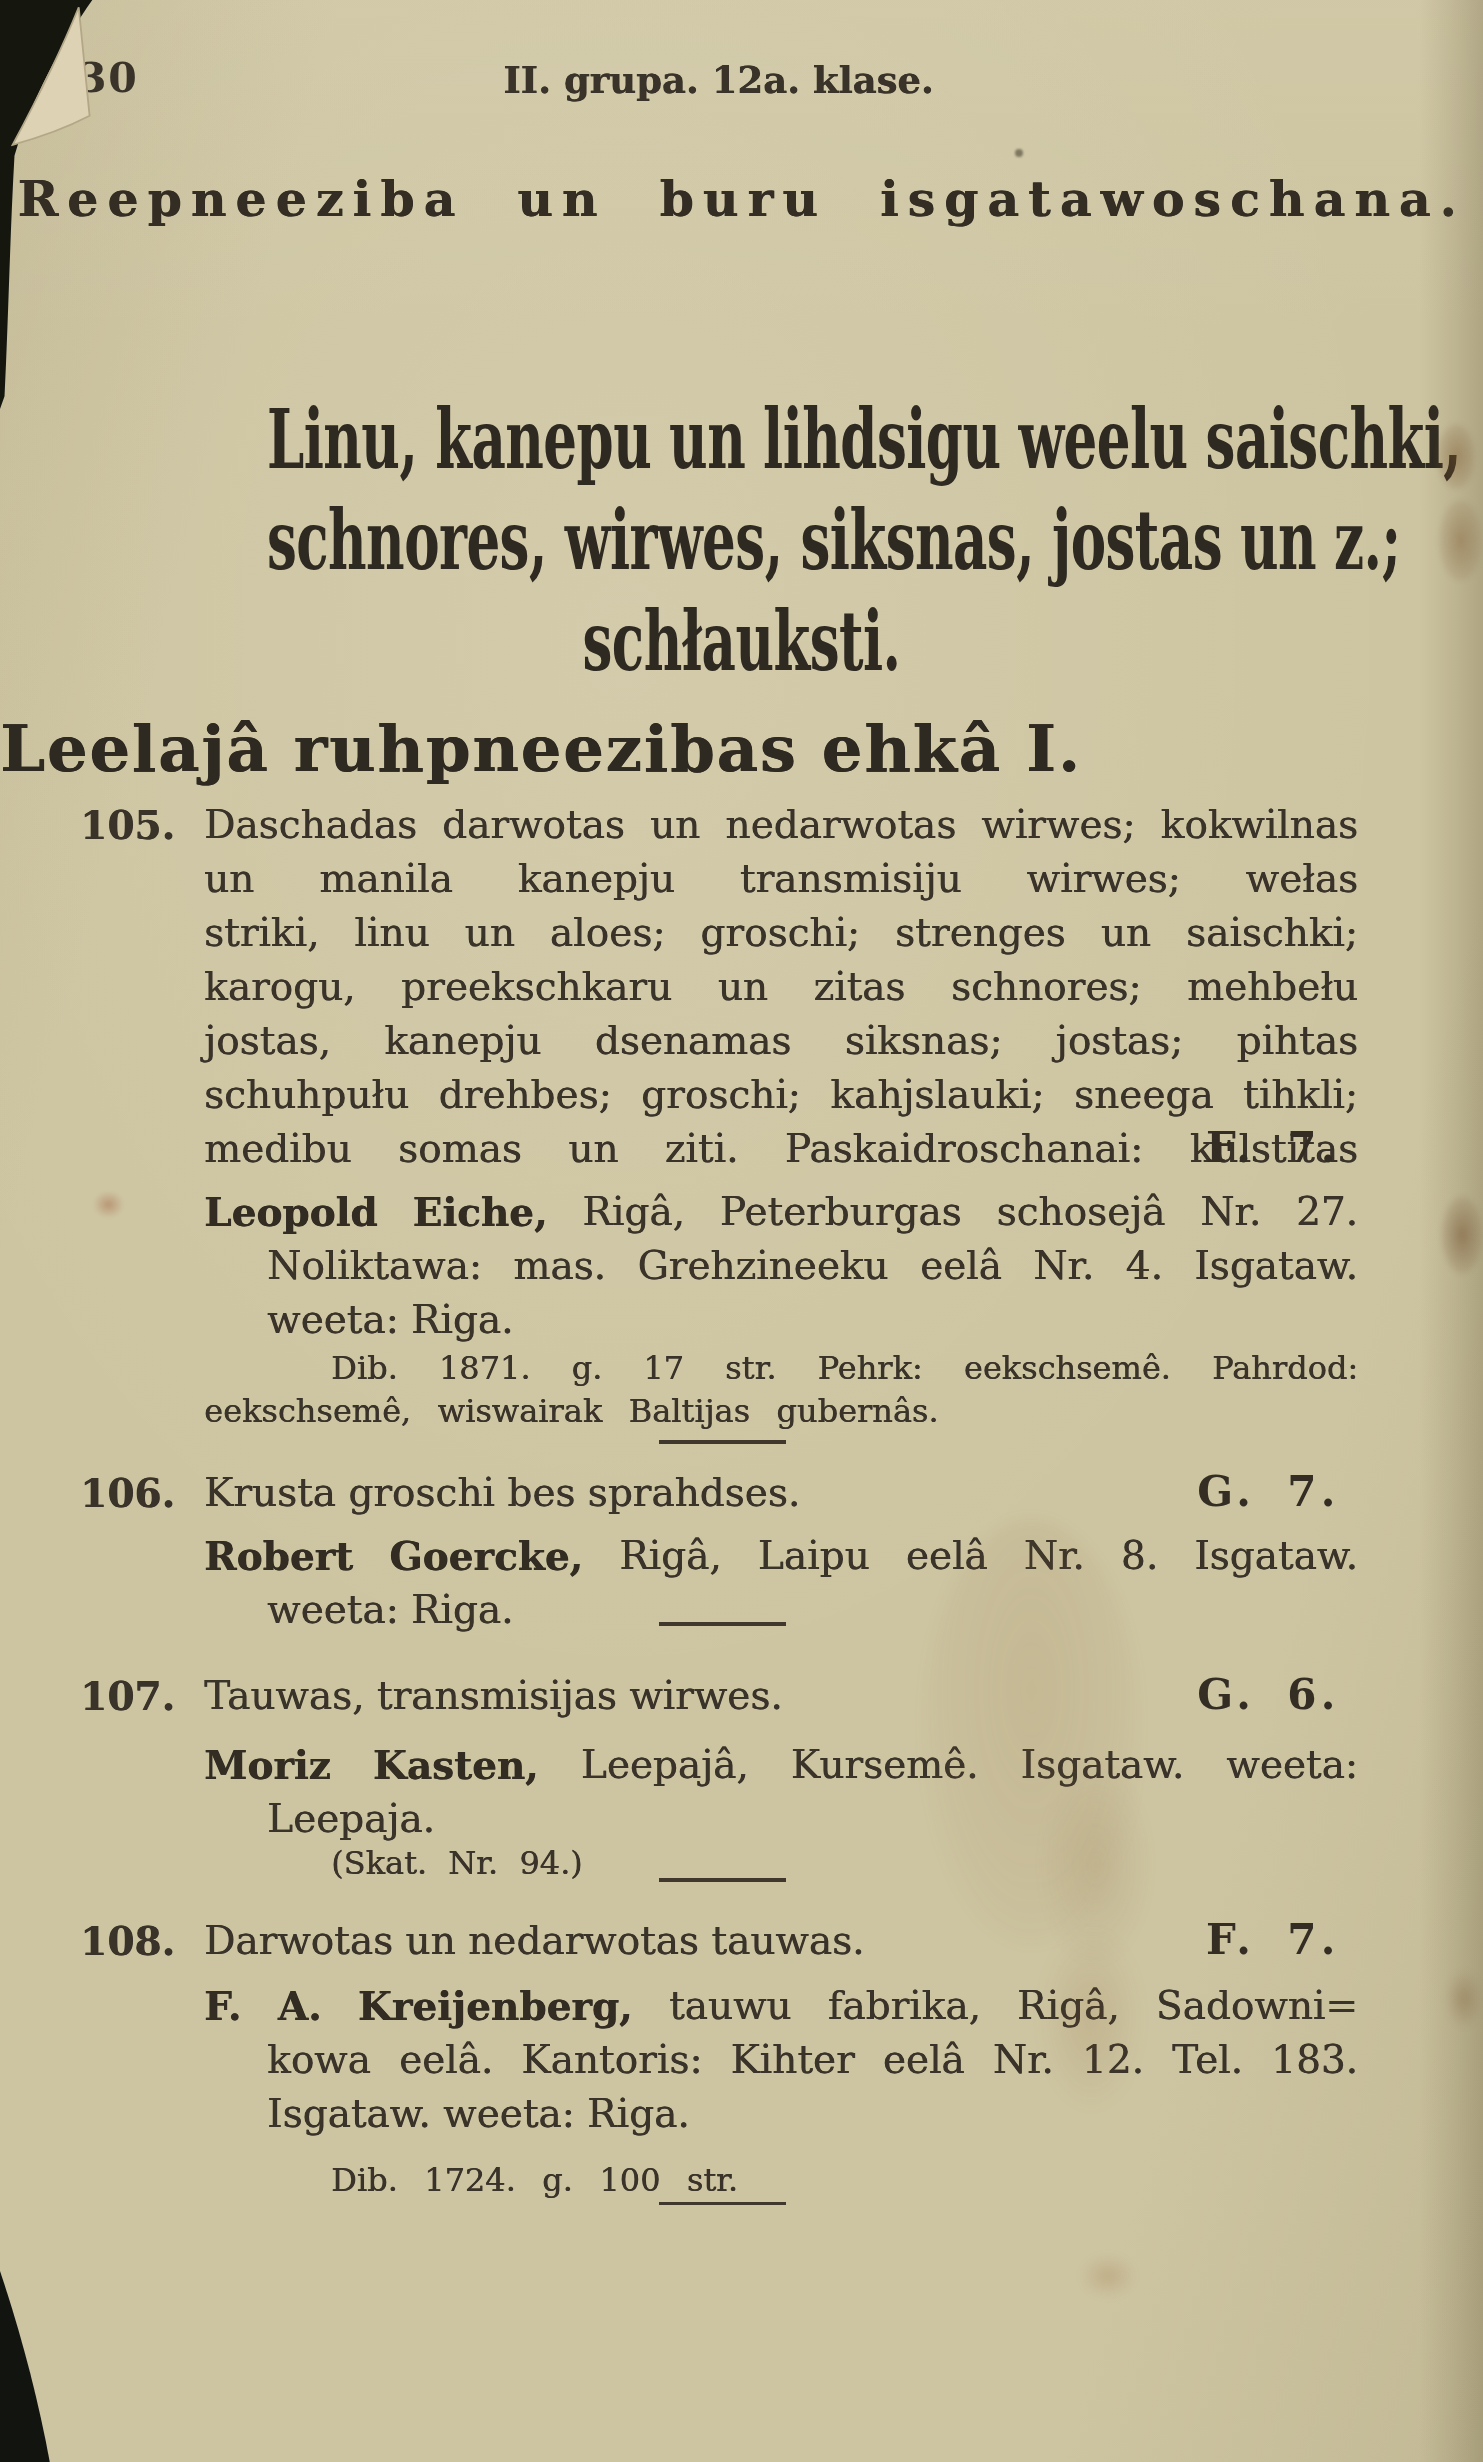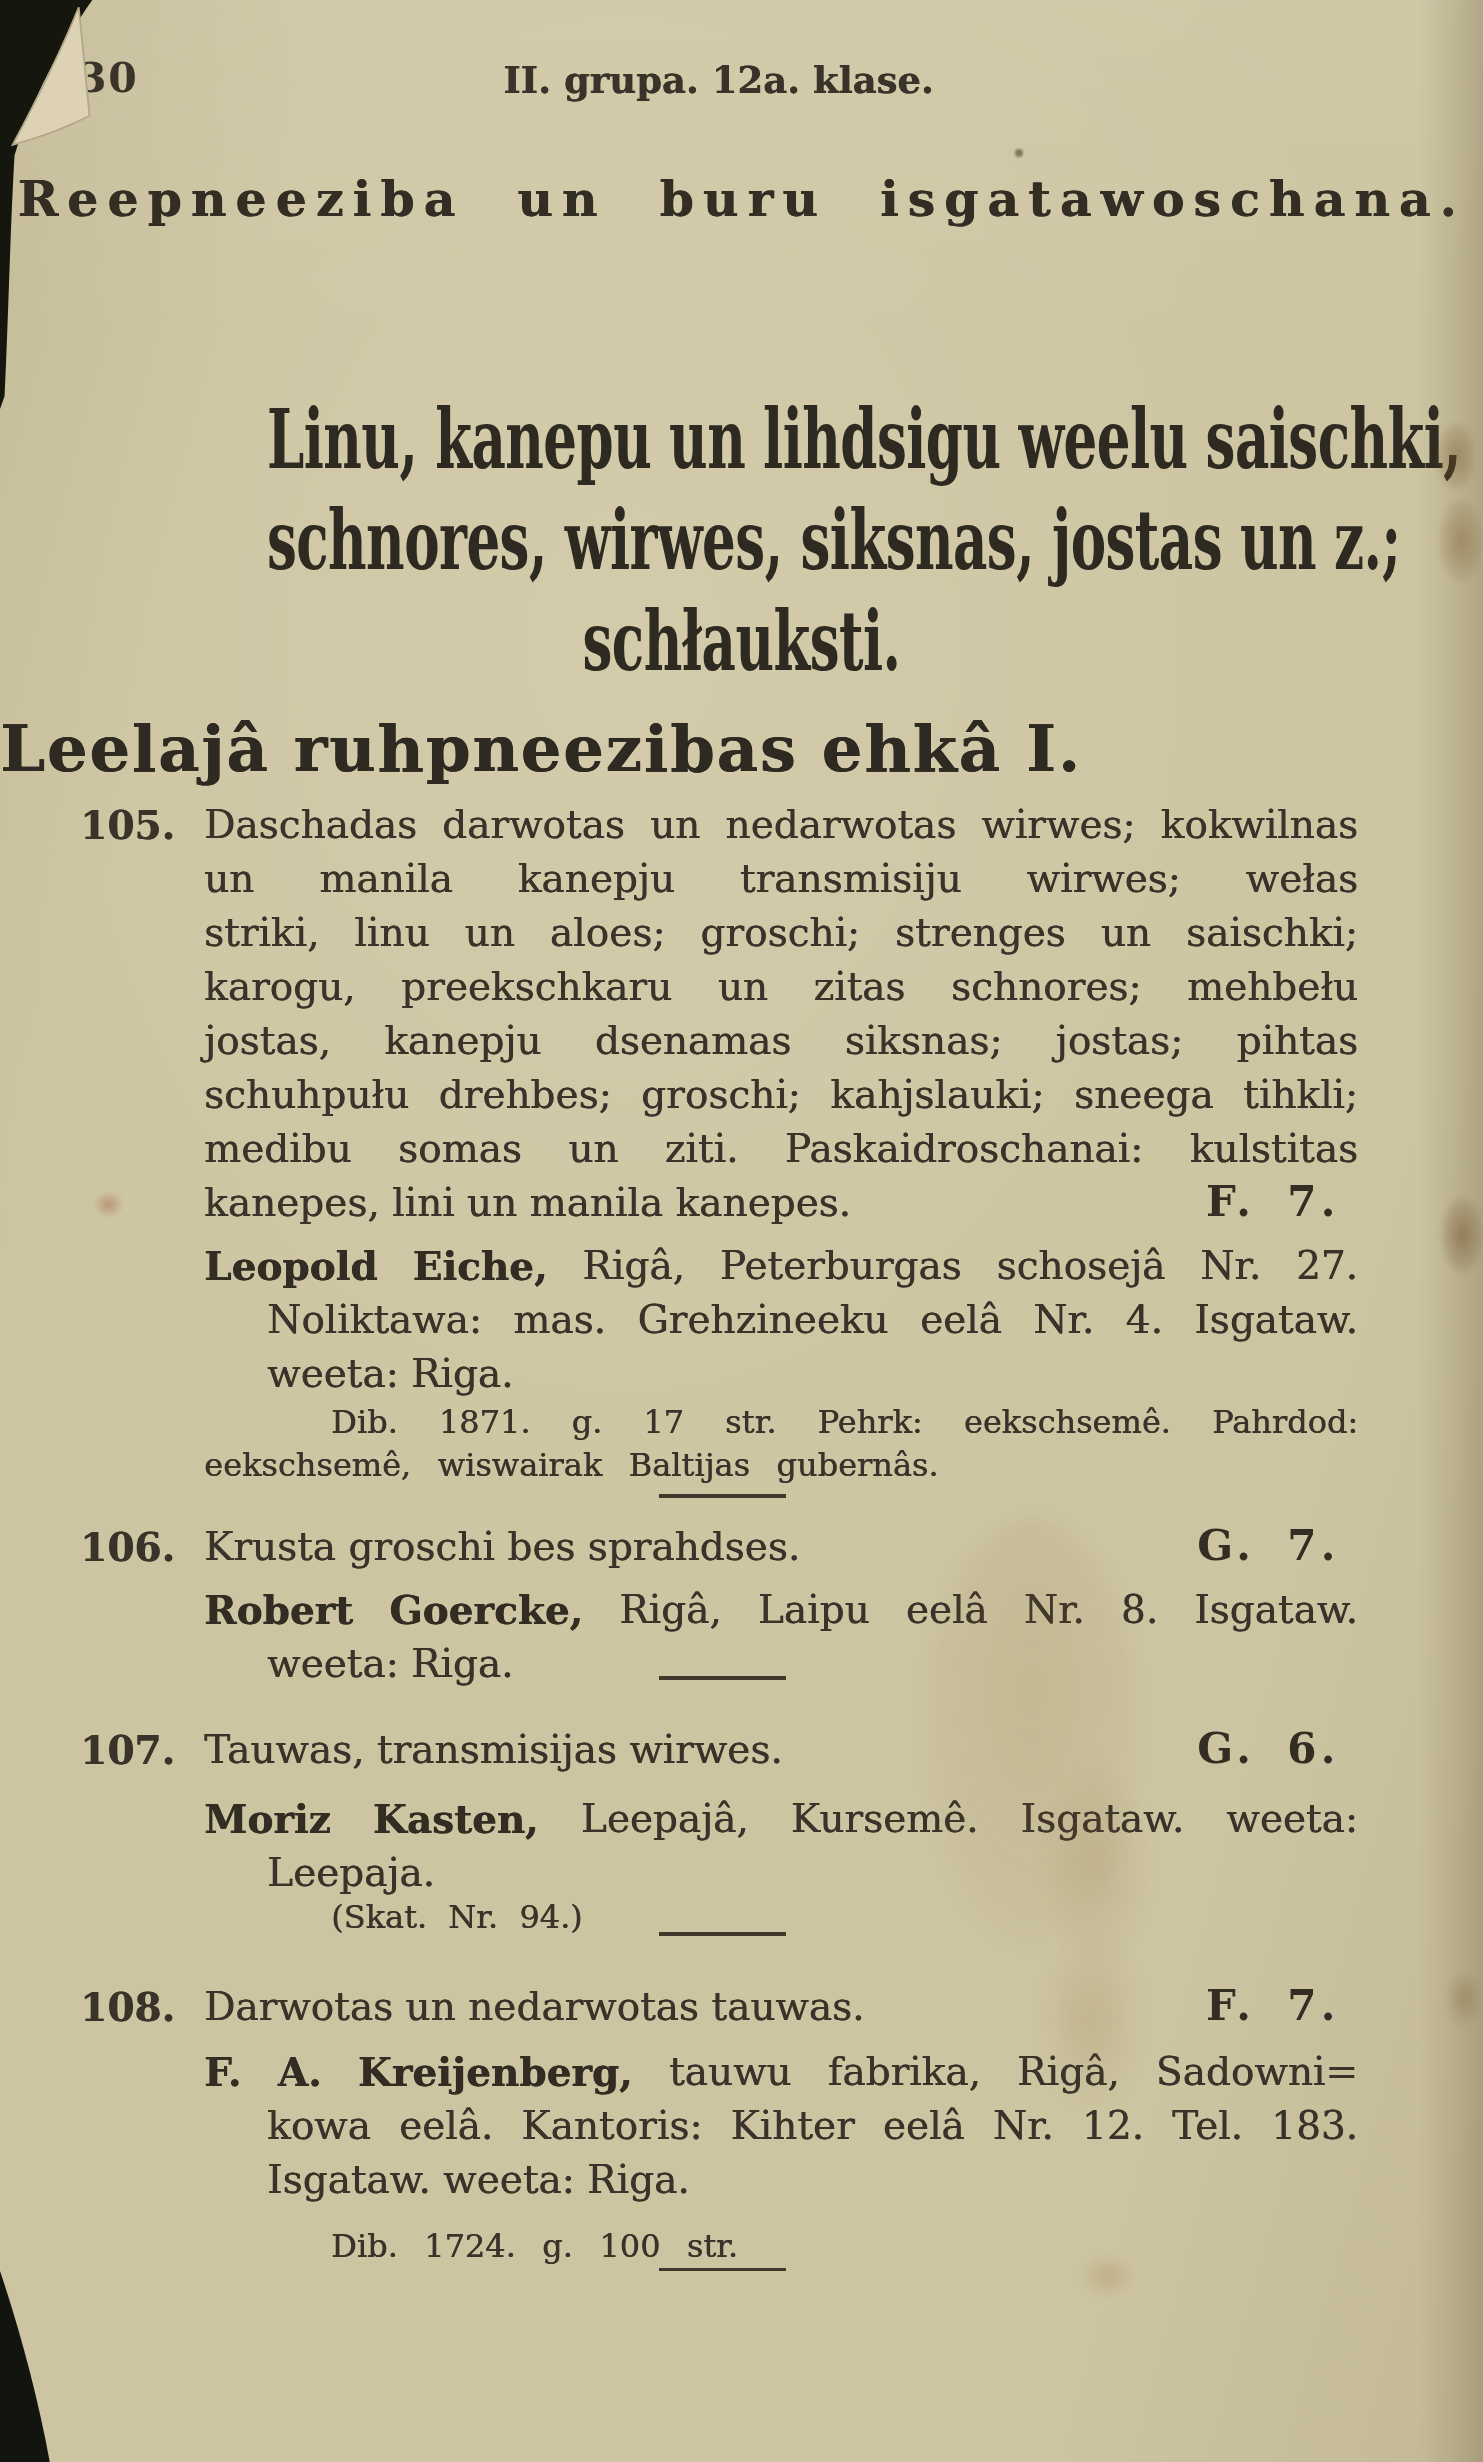--- a/index.html
+++ b/index.html
@@ -34,21 +34,21 @@
   .exhib .tline + .tline{padding-left:63px;}
   .bname{font-weight:bold;color:#322c23;}
   .details{margin-left:124px;width:1154px;font-size:32px;}
   .details .tline{height:43px;line-height:43px;}
   .details .tline:first-child{padding-left:127px;}
   .details .tline:not(.just){word-spacing:16.3px;}
   .note{margin-left:124px;width:1154px;font-size:32px;height:43px;line-height:43px;padding-left:127px;word-spacing:11px;box-sizing:border-box;}
   .rule{width:127px;height:3.6px;background:#40382c;margin-left:579px;}
 
   .mt0{margin-top:0}.mt8{margin-top:7.2px}.mt10{margin-top:9px}.mt12{margin-top:11px}
-  .mt14{margin-top:15px}.mt20{margin-top:18px}.mt24{margin-top:22px}.mt30{margin-top:44px}
+  .mt14{margin-top:15px}.mt20{margin-top:18px}.mt24{margin-top:22px}.mt30{margin-top:32px}
   .mt48{margin-top:43px}.mtm4{margin-top:-3.6px}.mtm8{margin-top:-7.2px}.mtm16{margin-top:-14.5px}
 
   .overlay{position:absolute;left:0;top:0;pointer-events:none;}
   .stain{position:absolute;border-radius:50%;pointer-events:none;}
   .st-water{left:923px;top:1520px;width:217px;height:425px;background:radial-gradient(ellipse at 50% 40%, rgba(146,112,62,0.13), rgba(146,112,62,0.05) 60%, transparent 78%);filter:blur(6.3px);}
   .st-water2{left:1041px;top:1765px;width:109px;height:199px;background:radial-gradient(ellipse, rgba(130,95,50,0.14), transparent 75%);filter:blur(5.4px);}
   .st-edge1{left:1437px;top:424px;width:38px;height:65px;background:radial-gradient(ellipse, rgba(118,80,38,0.42), rgba(118,80,38,0.12) 65%, transparent 80%);filter:blur(2.7px);}
   .st-edge2{left:1439px;top:500px;width:43px;height:81px;background:radial-gradient(ellipse, rgba(118,80,38,0.38), rgba(118,80,38,0.10) 65%, transparent 80%);filter:blur(2.7px);}
   .st-mid{left:1441px;top:1196px;width:42px;height:78px;background:radial-gradient(ellipse, rgba(110,74,40,0.50), rgba(110,74,40,0.15) 60%, transparent 80%);filter:blur(2.7px);}
   .st-low{left:1446px;top:1971px;width:36px;height:56px;background:radial-gradient(ellipse, rgba(120,85,45,0.32), transparent 75%);filter:blur(3.6px);}
@@ -129,21 +129,20 @@
             <span>tihkli;</span>
           </div>
           <div class="tline just">
             <span>medibu</span>
             <span>somas</span>
             <span>un</span>
             <span>ziti.</span>
             <span>Paskaidroschanai:</span>
             <span>kulstitas</span>
           </div>
-          <div class="tline">kanepes, lini un manila kanepes.</div>
         </div>
       <div class="mark">F. 7.</div>
     </div>
     <div class="exhib fr mt10">
         <div class="tline just">
           <span class="bname">Leopold</span>
           <span class="bname">Eiche,</span>
           <span>Rigâ,</span>
           <span>Peterburgas</span>
           <span>schosejâ</span>

